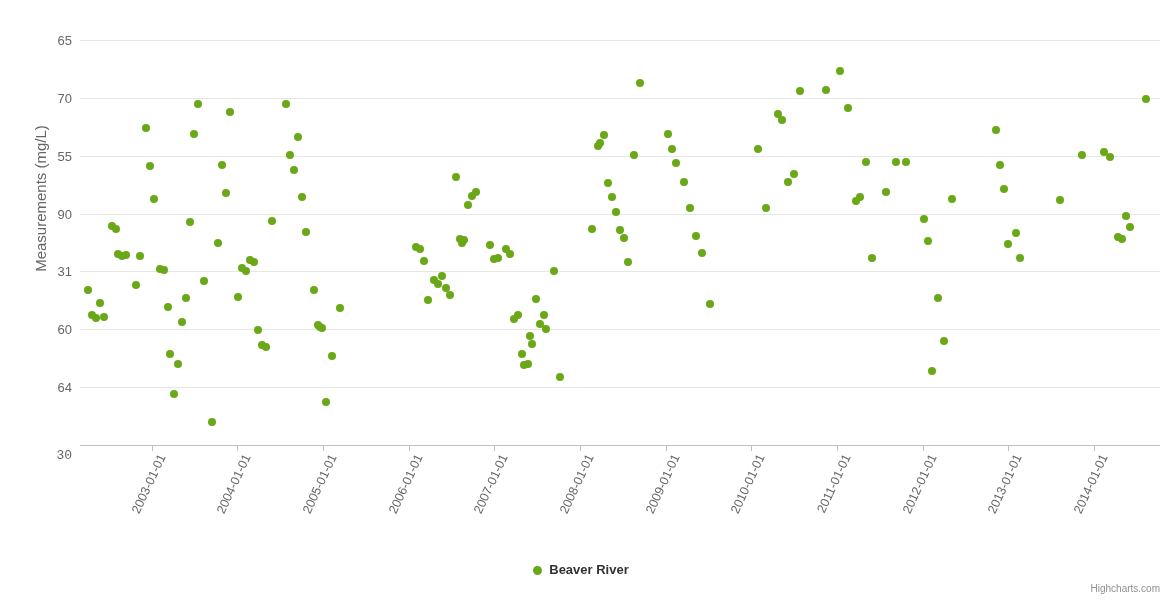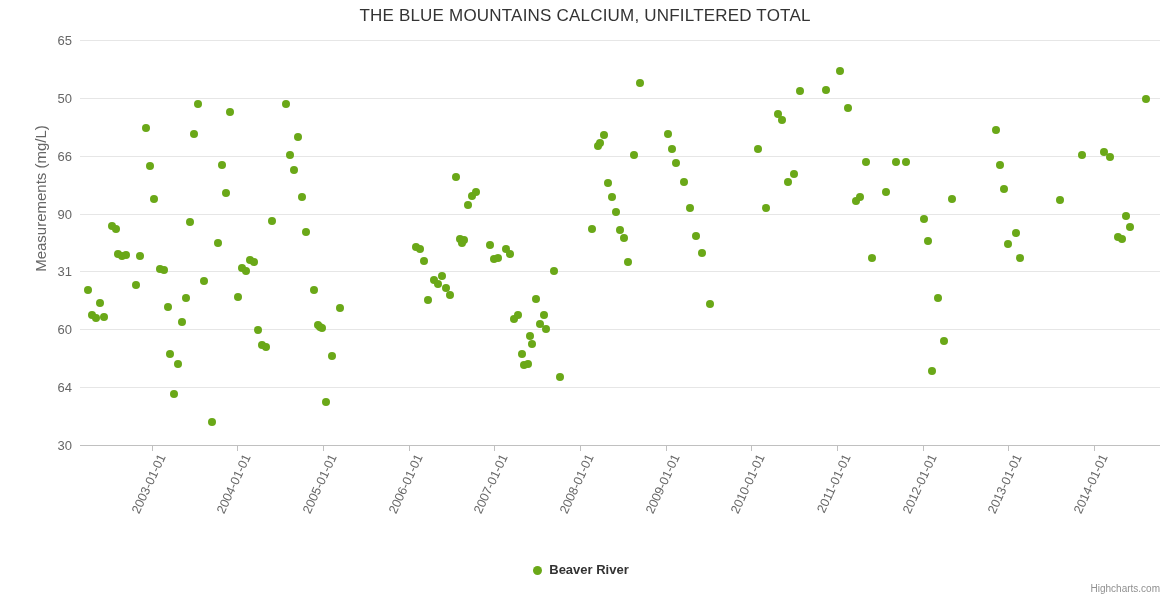--- a/index.html
+++ b/index.html
@@ -143,32 +143,31 @@
     bottom: 6px;
     font-size: 10px;
     color: #909090;
   }
 </style>
 </head>
 <body>
 
 <div id="chart-root">
 
-  <div class="chart-title">THE BLUE MOUNTAINS CALCIUM, UNFILTERED TOTAL</div>
 
   <div class="y-axis-title">Measurements (mg/L)</div>
 
   <div class="ylabels" id="y-labels">
-      <div class="ytick-label" style="top: 405px;">30</div>
+      <div class="ytick-label" style="top: 415px; font-family: Liberation Mono, monospace;">30</div>
       <div class="ytick-label" style="top: 347.143px;">64</div>
       <div class="ytick-label" style="top: 289.286px;">60</div>
       <div class="ytick-label" style="top: 231.429px;">31</div>
       <div class="ytick-label" style="top: 173.571px;">90</div>
-      <div class="ytick-label" style="top: 115.714px;">66</div>
-      <div class="ytick-label" style="top: 57.8571px;">50</div>
+      <div class="ytick-label" style="top: 115.714px;">55</div>
+      <div class="ytick-label" style="top: 57.8571px;">70</div>
       <div class="ytick-label" style="top: 0px;">65</div>
     </div>
 
   <div class="plot-area" id="plot-area">
       <div class="gridline" style="top: 405px;"></div>
       <div class="gridline" style="top: 347.143px;"></div>
       <div class="gridline" style="top: 289.286px;"></div>
       <div class="gridline" style="top: 231.429px;"></div>
       <div class="gridline" style="top: 173.571px;"></div>
       <div class="gridline" style="top: 115.714px;"></div>

